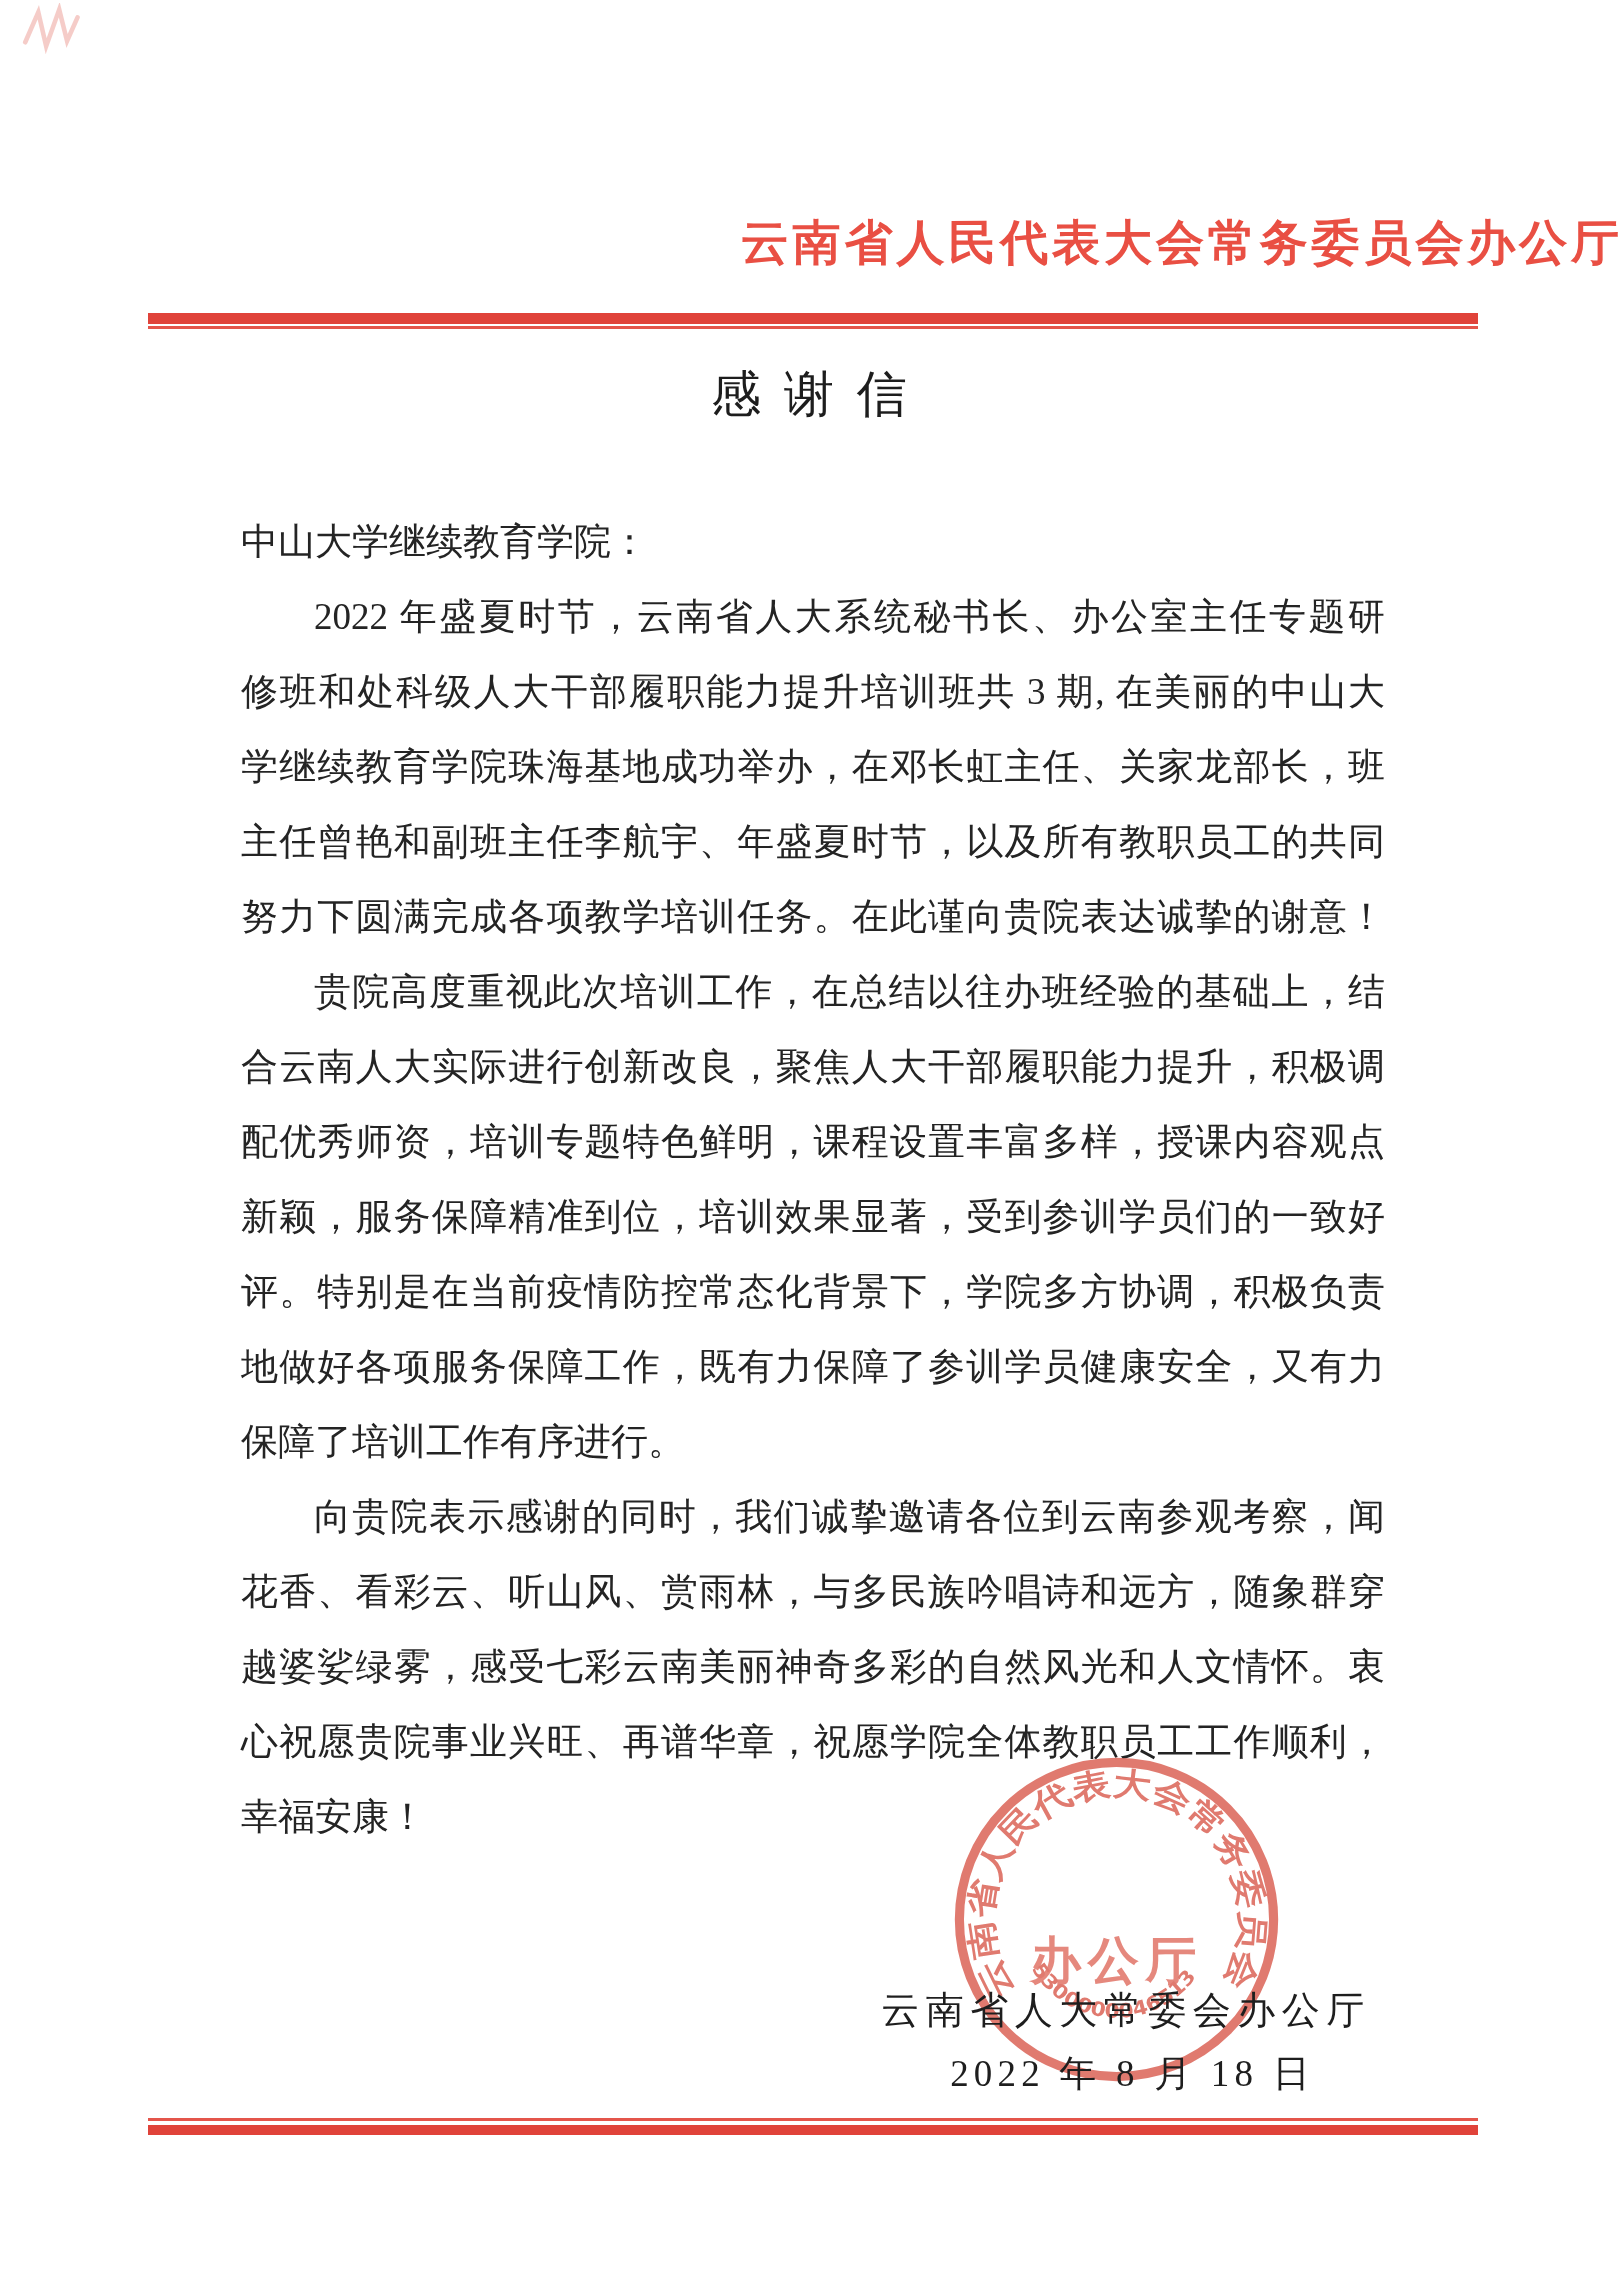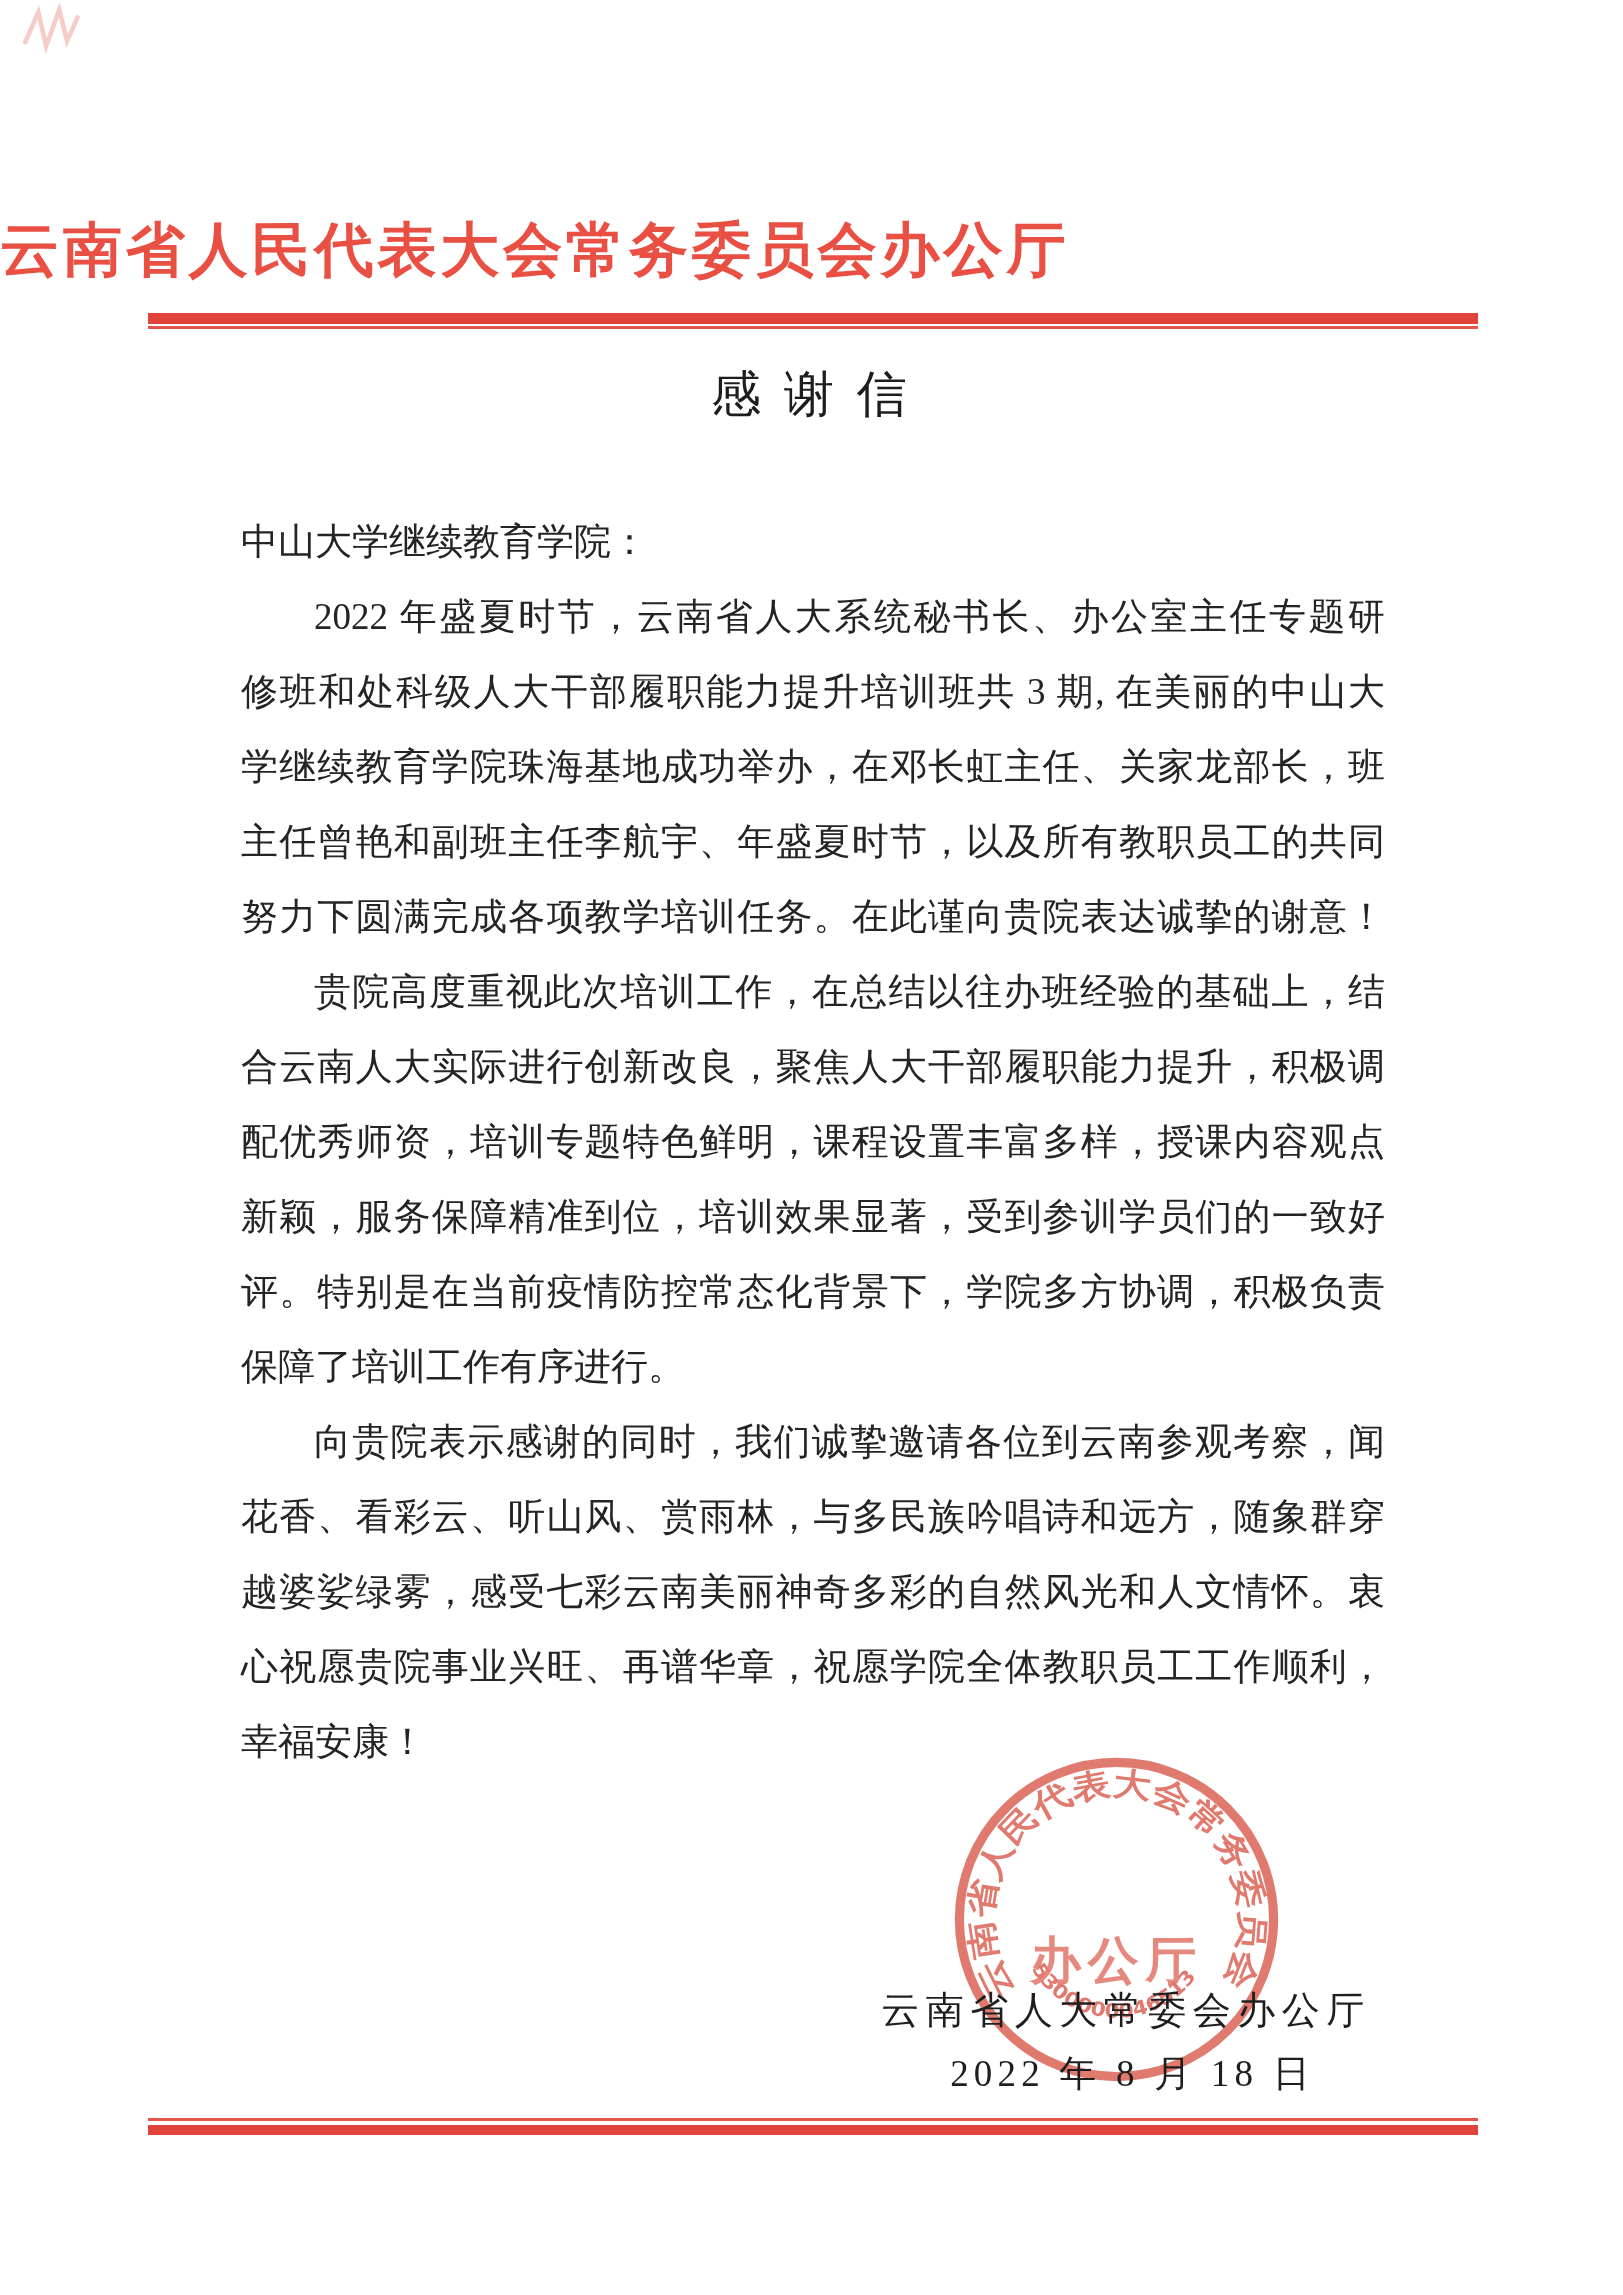--- a/index.html
+++ b/index.html
@@ -8,22 +8,22 @@
     width:1623px;
     height:2295px;
     background:#ffffff;
     overflow:hidden;
     font-family:"Liberation Serif","DejaVu Serif",serif;
   }
   
   .org-title{
     position:absolute;
     left:0; right:0; top:211px;
-    text-align:left;
-    font-size:59px;
+    text-align:right;
+    font-size:48px;
     font-weight:bold;
     letter-spacing:3.9px;
     color:#e94f43;
     white-space:nowrap;
   }
   .rule-top{ position:absolute; left:148px; width:1330px; }
   .rule-top .thick{ height:10.5px; background:#e0433a; }
   .rule-top .gap{ height:2.6px; background:#ffffff; }
   .rule-top .thin{ height:3.3px; background:#e4554b; }
   .doc-title{
@@ -122,20 +122,21 @@
     <div class="bline ind">2022 年盛夏时节，云南省人大系统秘书长、办公室主任专题研</div>
     <div class="bline">修班和处科级人大干部履职能力提升培训班共 3 期, 在美丽的中山大</div>
     <div class="bline">学继续教育学院珠海基地成功举办，在邓长虹主任、关家龙部长，班</div>
     <div class="bline">主任曾艳和副班主任李航宇、年盛夏时节，以及所有教职员工的共同</div>
     <div class="bline">努力下圆满完成各项教学培训任务。在此谨向贵院表达诚挚的谢意！</div>
     <div class="bline ind">贵院高度重视此次培训工作，在总结以往办班经验的基础上，结</div>
     <div class="bline">合云南人大实际进行创新改良，聚焦人大干部履职能力提升，积极调</div>
     <div class="bline">配优秀师资，培训专题特色鲜明，课程设置丰富多样，授课内容观点</div>
     <div class="bline">新颖，服务保障精准到位，培训效果显著，受到参训学员们的一致好</div>
     <div class="bline">评。特别是在当前疫情防控常态化背景下，学院多方协调，积极负责</div>
+    <div class="bline">地做好各项服务保障工作，既有力保障了参训学员健康安全，又有力</div>
     <div class="bline short">保障了培训工作有序进行。</div>
     <div class="bline ind">向贵院表示感谢的同时，我们诚挚邀请各位到云南参观考察，闻</div>
     <div class="bline">花香、看彩云、听山风、赏雨林，与多民族吟唱诗和远方，随象群穿</div>
     <div class="bline">越婆娑绿雾，感受七彩云南美丽神奇多彩的自然风光和人文情怀。衷</div>
     <div class="bline">心祝愿贵院事业兴旺、再谱华章，祝愿学院全体教职员工工作顺利，</div>
     <div class="bline short">幸福安康！</div>
   </div>
 
   <svg class="seal" viewBox="0 0 524 524">
     <defs>

